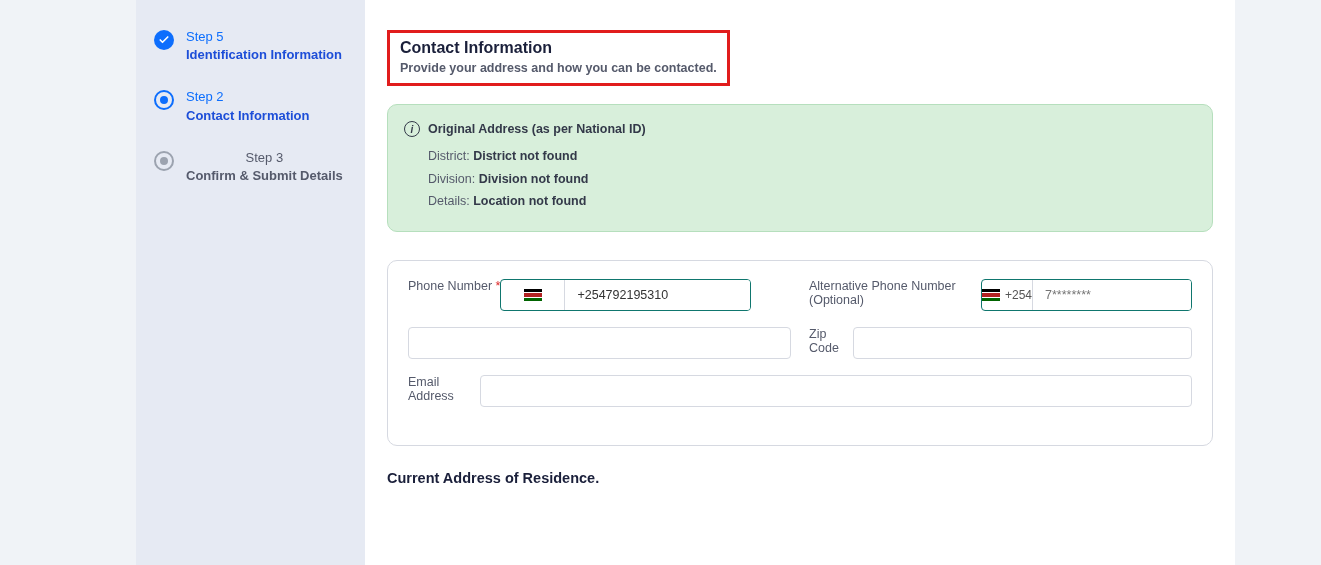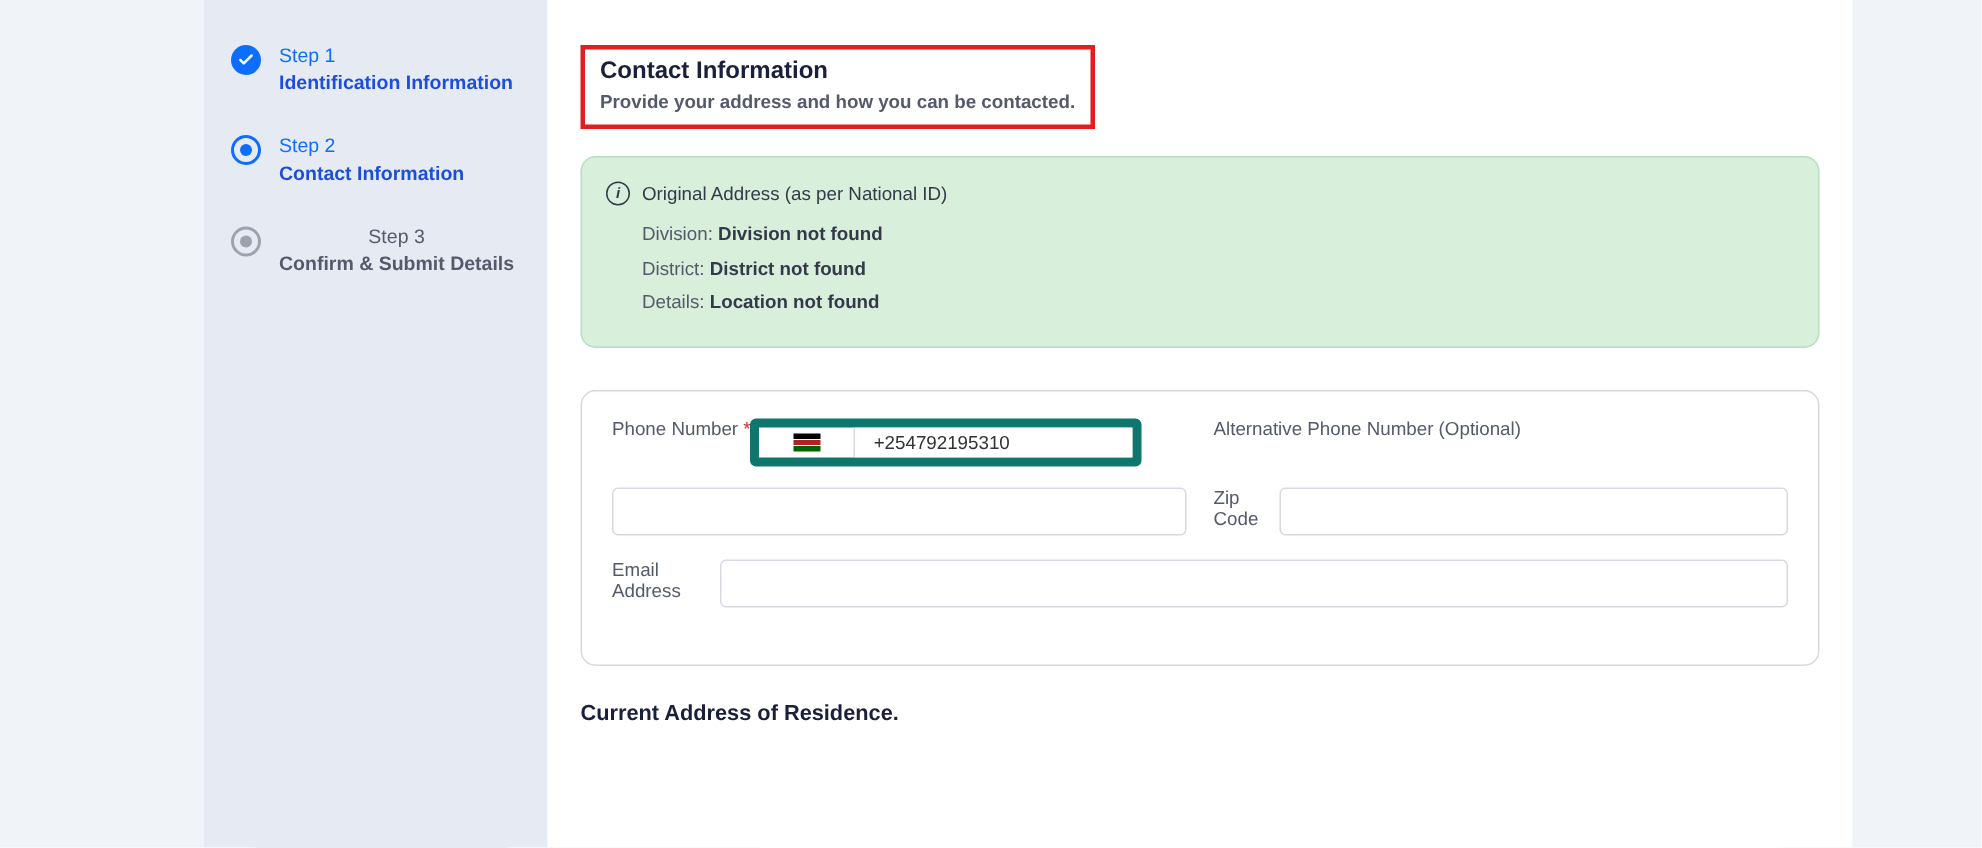--- a/index.html
+++ b/index.html
@@ -116,21 +116,21 @@
       border: 1.5px solid #333949;
       border-radius: 50%;
       display: flex;
       align-items: center;
       justify-content: center;
       font-size: 10px;
       font-weight: 700;
       color: #333949;
       font-style: italic;
     }
-    .info-title { font-size: 12.5px; font-weight: 400; color: #333949; }
+    .info-title { font-size: 12.5px; font-weight: 700; color: #333949; }
     .info-line {
       font-size: 12.5px;
       color: #555a6b;
       margin-left: 24px;
       line-height: 1.8;
     }
     .info-line b { color: #333949; font-weight: 600; }
     .section-title {
       font-size: 14.5px;
       font-weight: 700;
@@ -146,21 +146,21 @@
     .row { display: flex; gap: 18px; margin-bottom: 14px; }
     .field { flex: 1; display: flex; flex-direction: row; }
     .field-label {
       font-size: 12.5px;
       color: #555a6b;
       margin-bottom: 6px;
     }
     .req { color: #dc2626; }
     .phone-group {
       display: flex;
-      border: 6px solid #0f766e;
+      border: 1px solid #0f766e;
       border-radius: 4px;
       height: 32px;
       overflow: hidden;
     }
     .flag-box {
       width: 64px;
       display: flex;
       align-items: center;
       justify-content: center;
       border-right: 1px solid #d6d9e1;
@@ -215,21 +215,21 @@
 
 <div class="container">
   <aside class="sidebar">
     <div class="step completed">
       <div class="step-icon completed">
         <svg viewBox="0 0 16 16" fill="none">
             <path d="M3 8l3 3 7-7" stroke="#fff" stroke-width="2.2" stroke-linecap="round" stroke-linejoin="round"></path>
           </svg>
       </div>
       <div class="step-text">
-        <span class="step-number">Step 1</span>
+        <span class="step-number">Step 5</span>
         <span class="step-label">Identification Information</span>
       </div>
     </div>
     <div class="step current">
       <div class="step-icon current"></div>
       <div class="step-text">
         <span class="step-number">Step 2</span>
         <span class="step-label">Contact Information</span>
       </div>
     </div>
@@ -247,26 +247,26 @@
       <div class="page-title">Contact Information</div>
       <div class="page-subtitle">Provide your address and how you can be contacted.</div>
     </div>
 
     <div class="info-panel">
       <div class="info-header">
         <span class="info-icon">i</span>
         <span class="info-title">Original Address (as per National ID)</span>
       </div>
       <div class="info-line">
+        <span>District:</span>
+        <b>District not found</b>
+      </div>
+      <div class="info-line">
         <span>Division:</span>
         <b>Division not found</b>
-      </div>
-      <div class="info-line">
-        <span>District:</span>
-        <b>District not found</b>
       </div>
       <div class="info-line">
         <span>Details:</span>
         <b>Location not found</b>
       </div>
     </div>
 
     <div class="card">
       <div class="row">
         <div class="field">
@@ -276,20 +276,27 @@
           </label>
           <div class="phone-group">
             <div class="flag-box narrow">
               <span class="flag"></span>
             </div>
             <input class="phone-input" value="+254792195310" style="">
           </div>
         </div>
         <div class="field">
           <label class="field-label">Alternative Phone Number (Optional)</label>
+          <div class="phone-group">
+            <div class="cc-box">
+              <span class="flag"></span>
+              <span>+254</span>
+            </div>
+            <input class="phone-input" placeholder="7********" style="">
+          </div>
         </div>
       </div>
       <div class="row">
         <div class="field">
           <input class="text-input" value="" style="">
         </div>
         <div class="field">
           <label class="field-label">Zip Code</label>
           <input class="text-input" value="" style="">
         </div>

